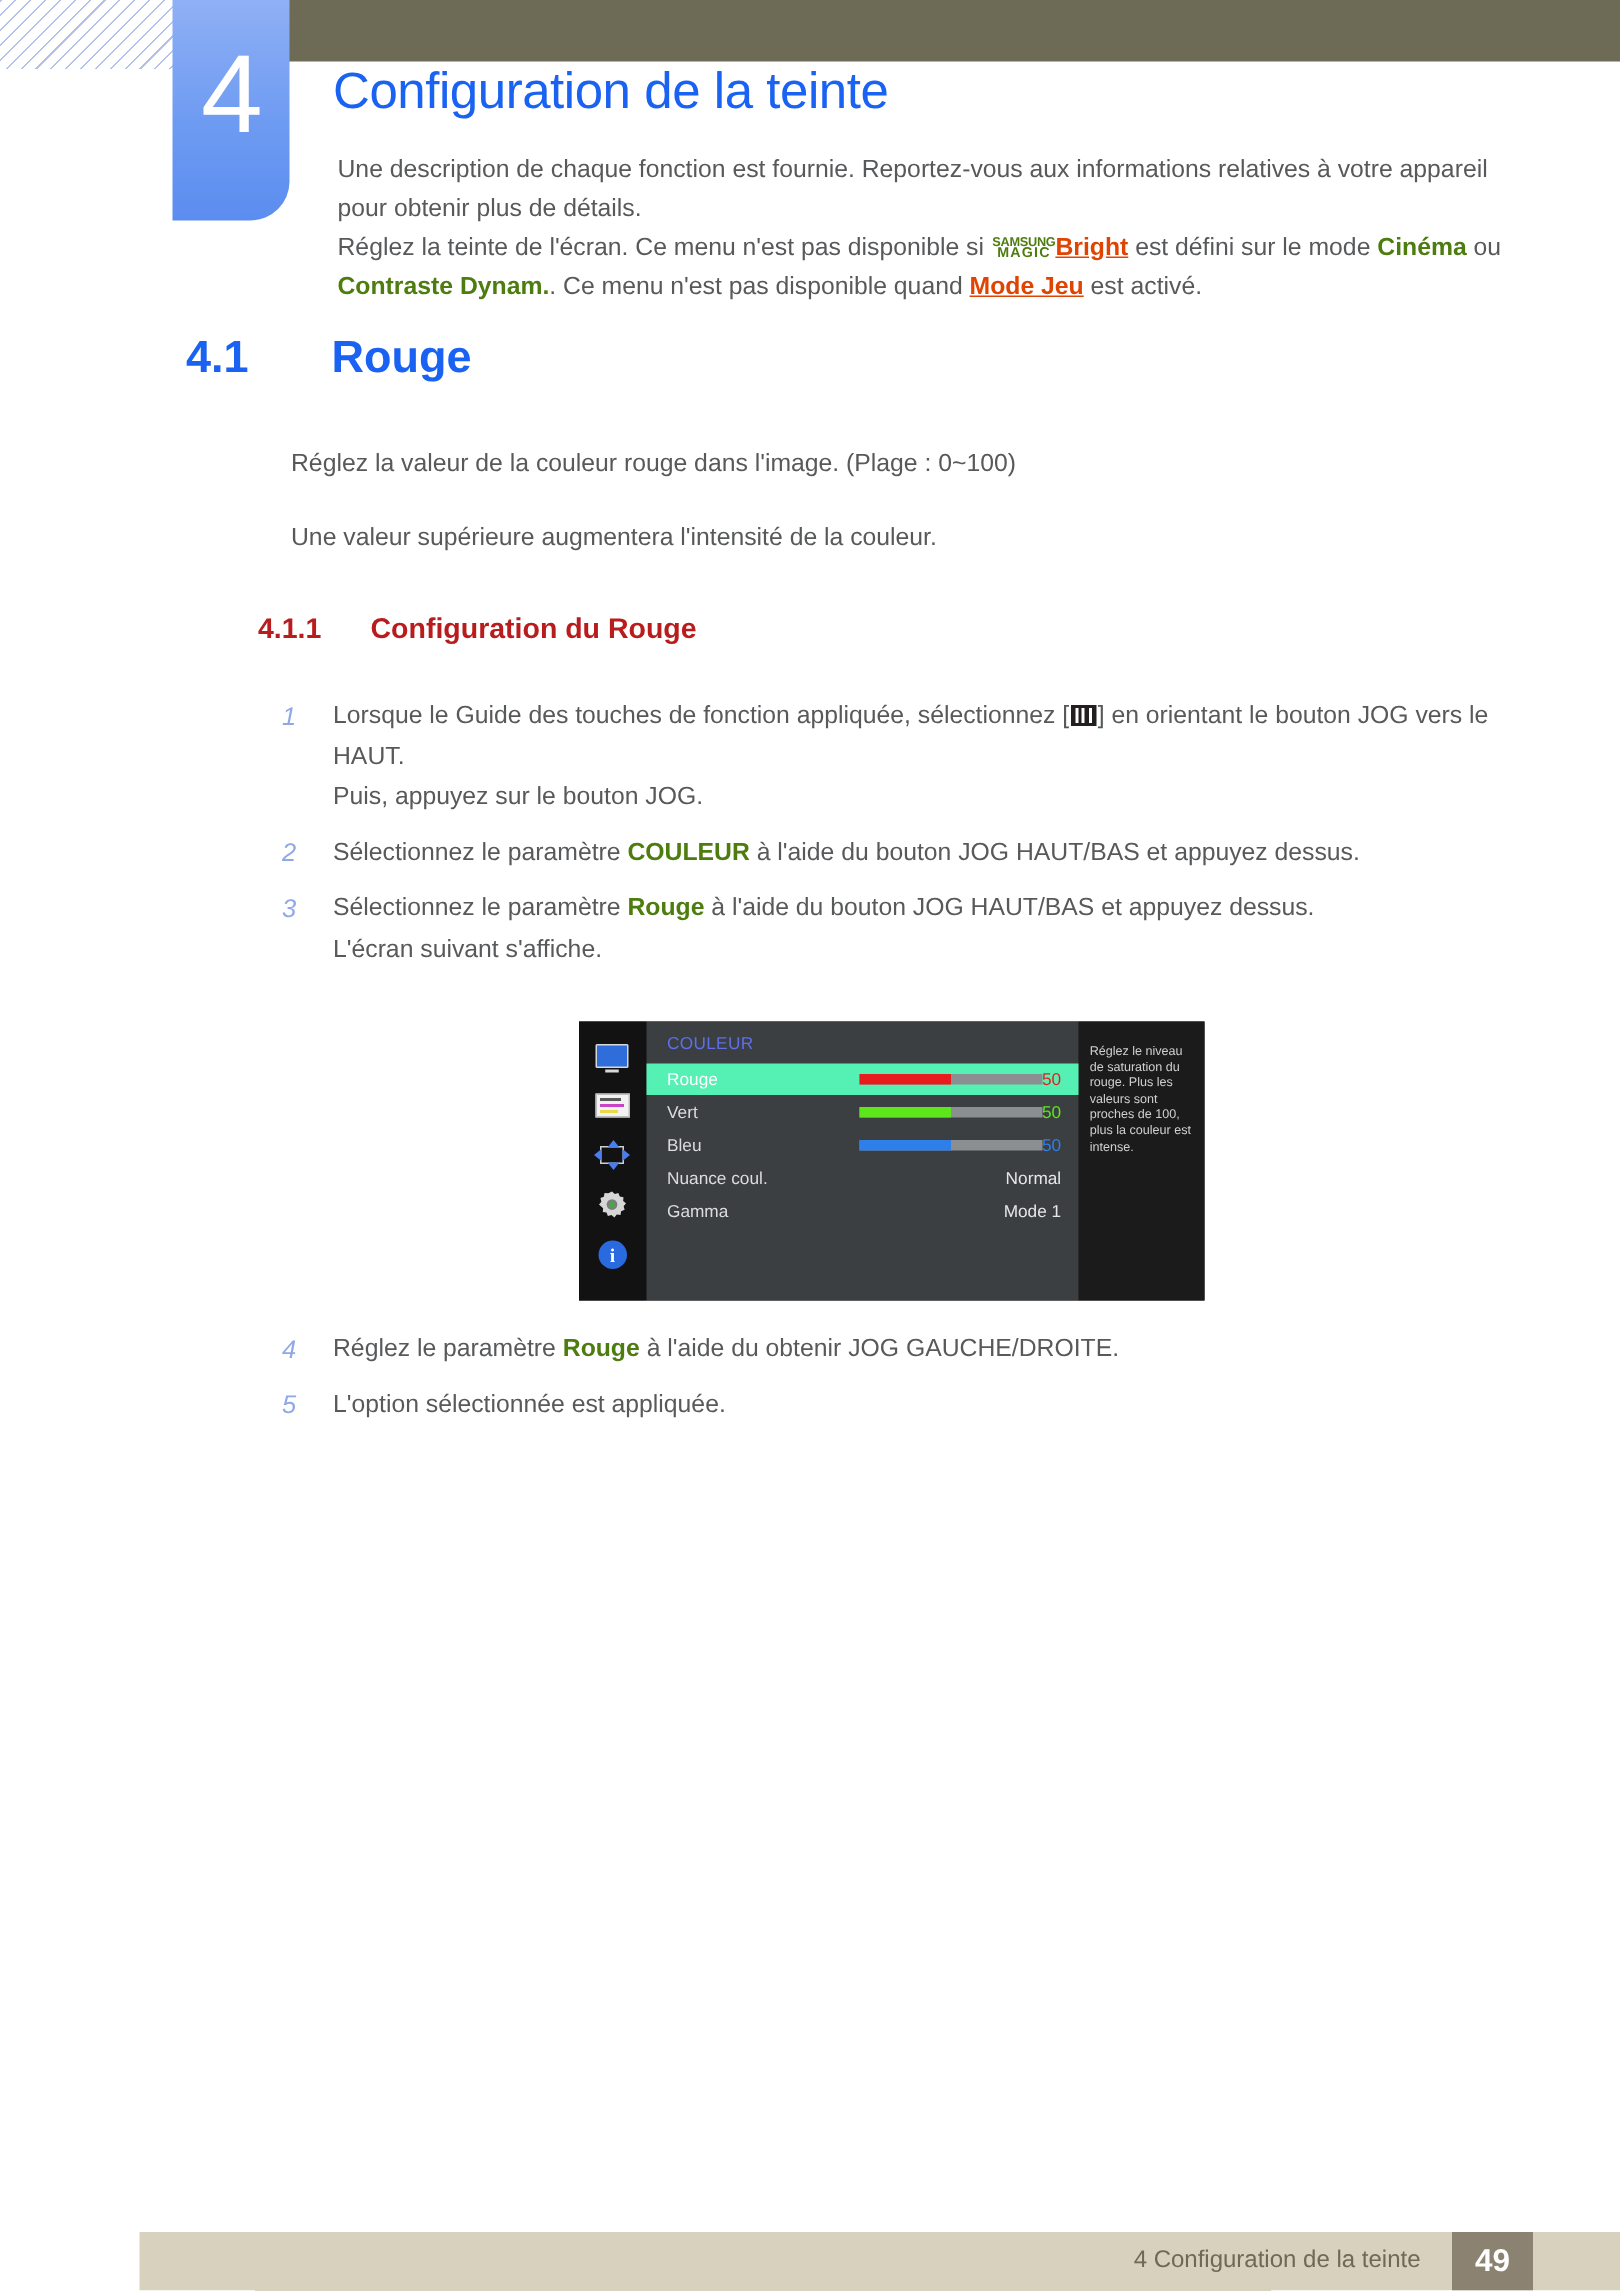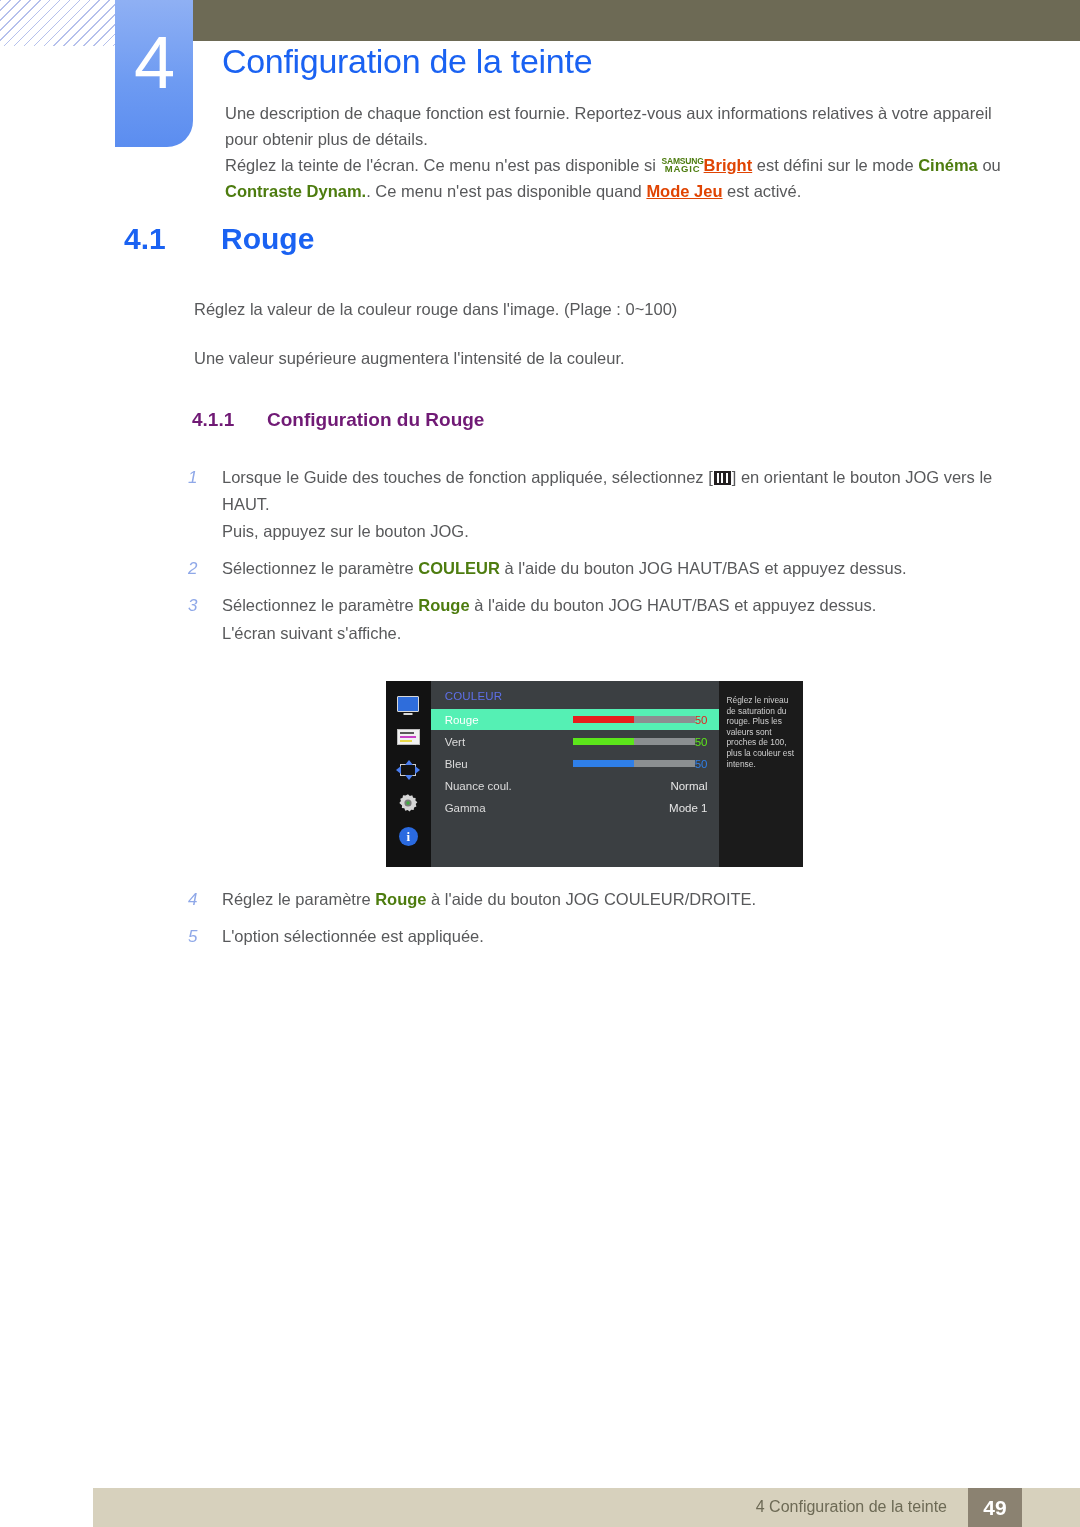--- a/index.html
+++ b/index.html
@@ -99,24 +99,24 @@
     left: 97px; top: 222px;
     font-size: 30px;
     font-weight: bold;
     color: #1a62f2;
     margin-left: 27px;
   }
   .h1-sec .num { display: inline-block; width: 97px; }
 
   .h2-sec {
     position: absolute;
-    left: 192px; top: 409px;
+    left: 172px; top: 409px;
     font-size: 19px;
     font-weight: bold;
-    color: #701a75;
+    color: #b91c1c;
   }
   .h2-sec .num { display: inline-block; width: 75px; }
 
   
   .para {
     position: absolute;
     left: 194px;
     font-size: 16.5px;
     line-height: 26px;
     color: #58595b;
@@ -482,21 +482,21 @@
       <span class="label">Gamma</span>
       <span class="val plain">Mode 1</span>
     </div>
   </div>
 
   <div class="osd-help">Réglez le niveau de saturation du rouge. Plus les valeurs sont proches de 100, plus la couleur est intense.</div>
 </div>
 
 <div class="step" style="top:886px;">
   <span class="idx">4</span>
-  <span class="txt"><span>Réglez le paramètre </span><span class="hl-red">Rouge</span><span> à l'aide du bouton JOG COULEUR/DROITE.</span></span>
+  <span class="txt"><span>Réglez le paramètre </span><span class="hl-red">Rouge</span><span> à l'aide du obtenir JOG GAUCHE/DROITE.</span></span>
 </div>
 
 <div class="step" style="top:923px;">
   <span class="idx">5</span>
   <span class="txt">L'option sélectionnée est appliquée.</span>
 </div>
 
 <div class="footer-bar"></div>
 <div class="footer-text">4 Configuration de la teinte</div>
 <div class="footer-page">49</div>

